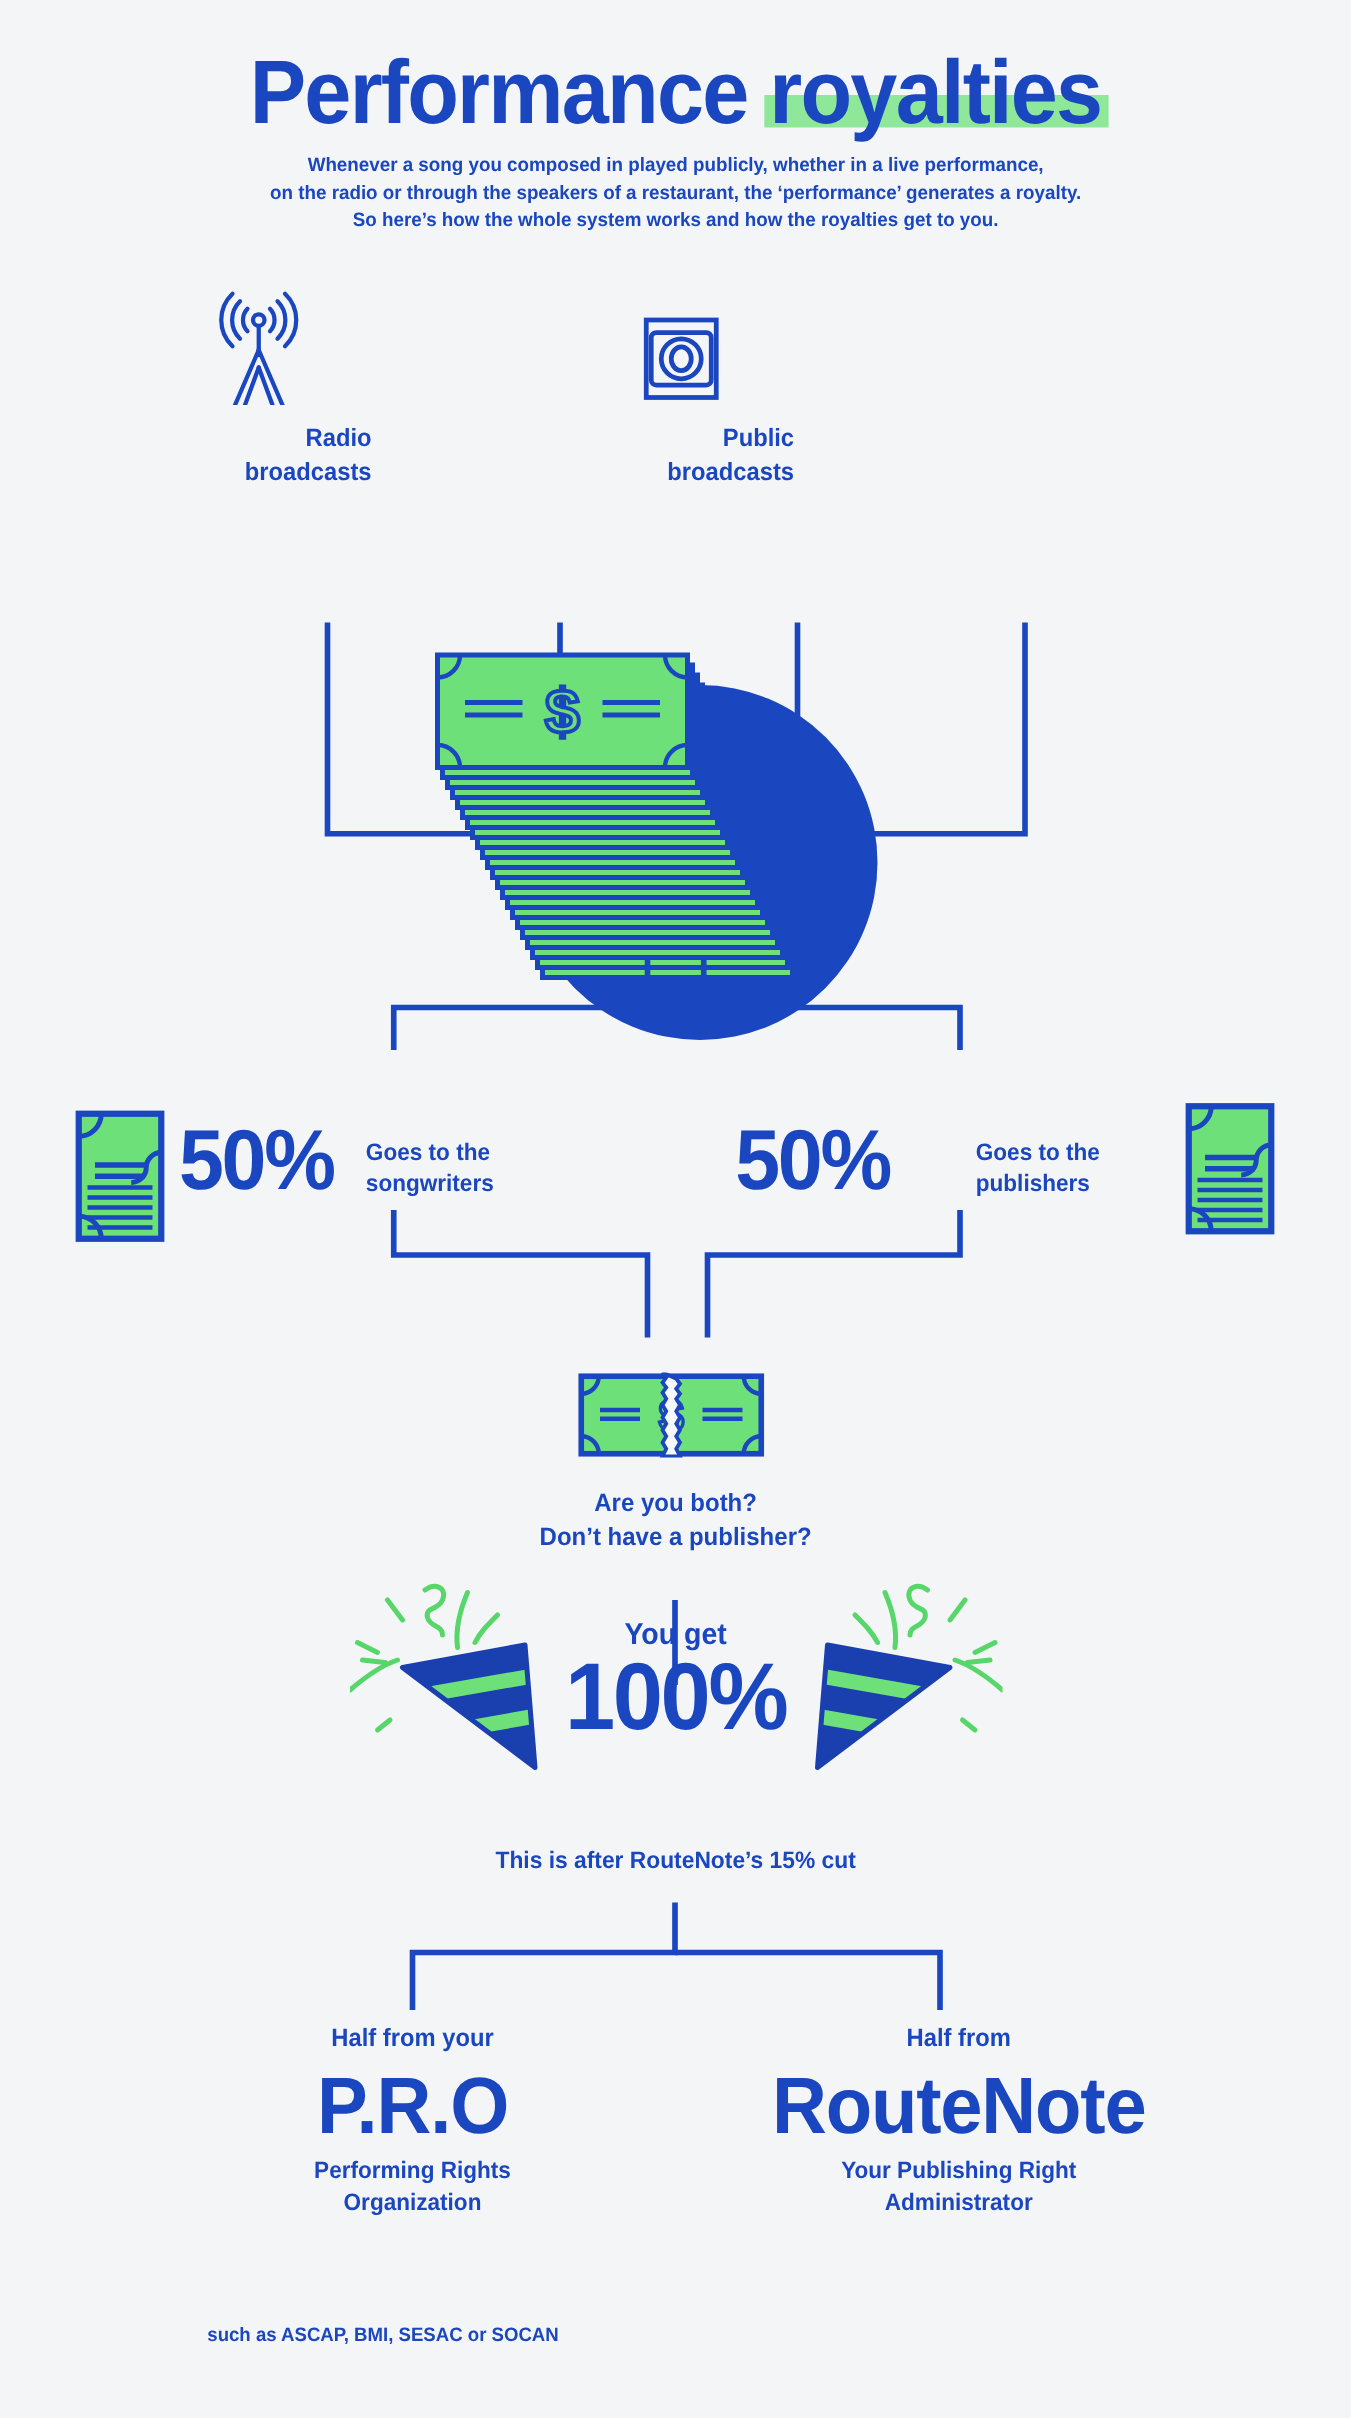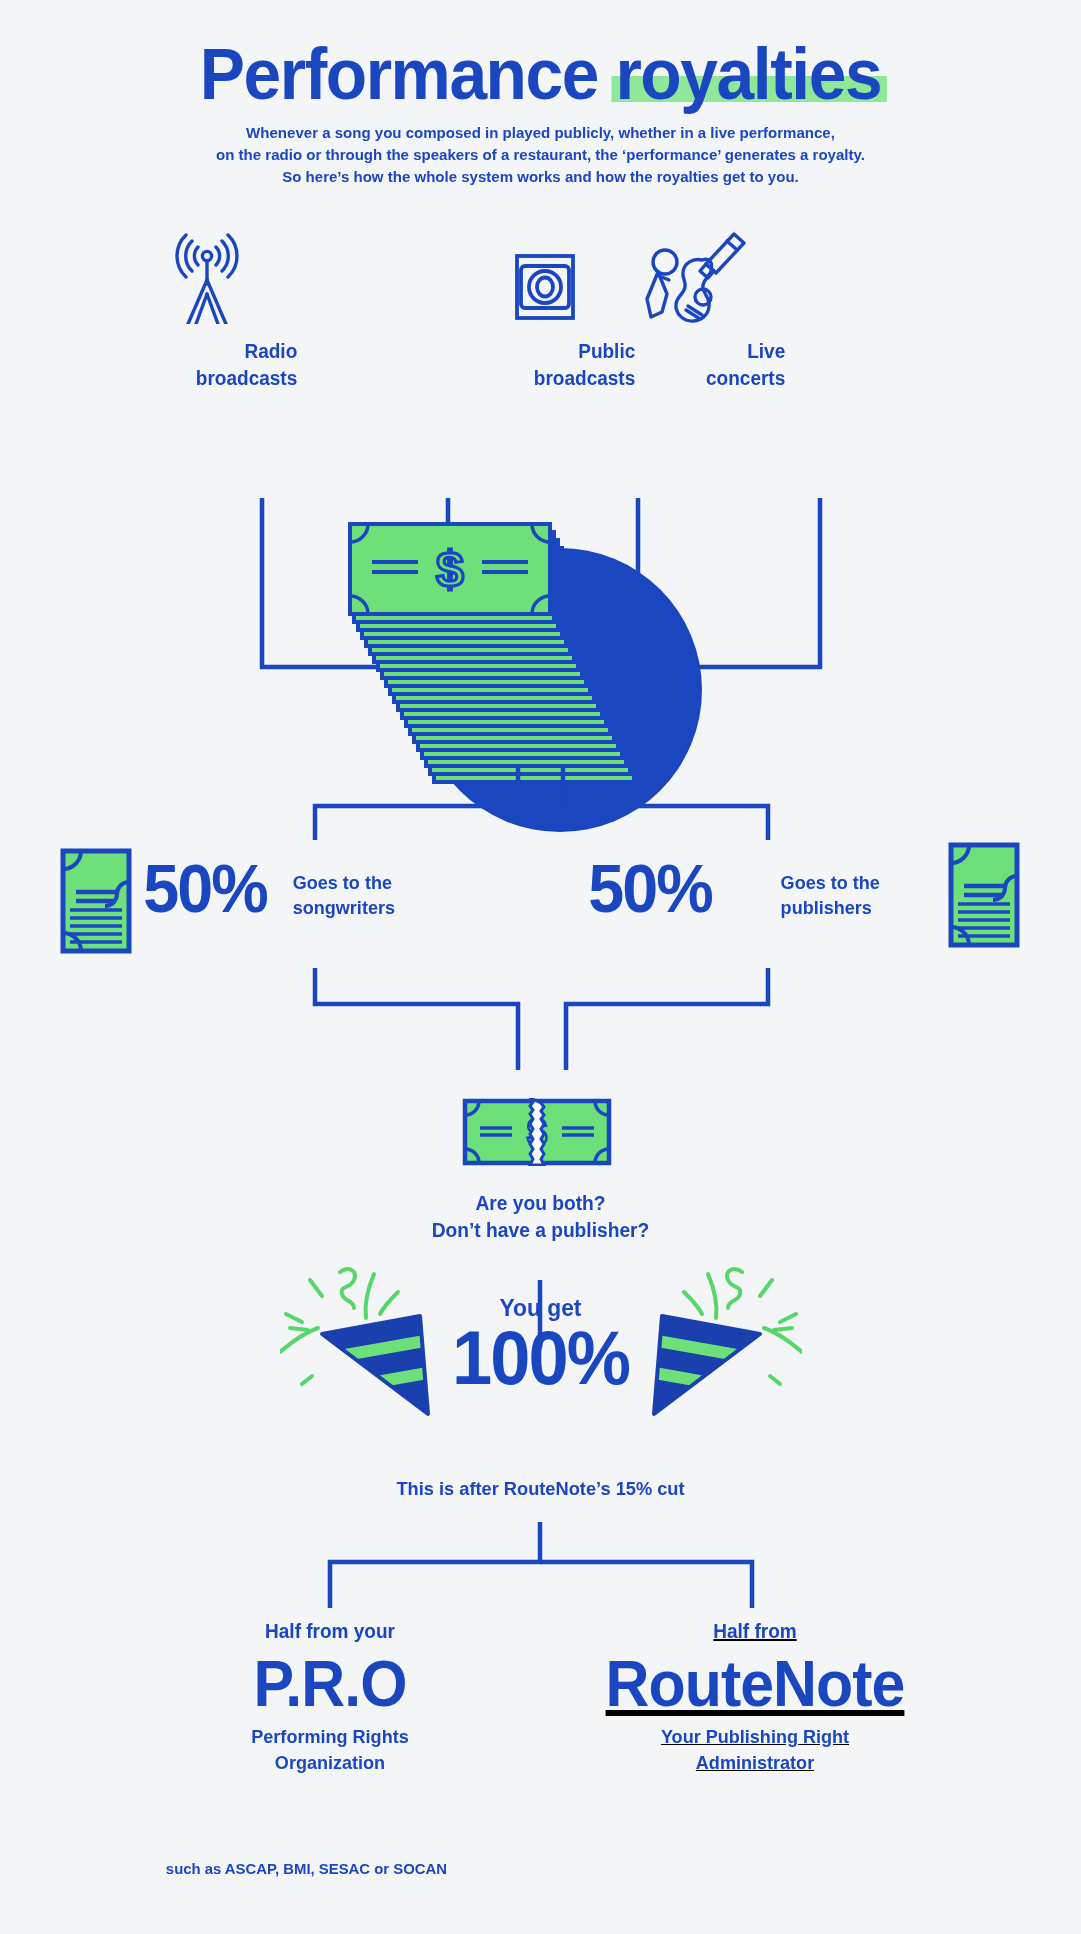--- a/index.html
+++ b/index.html
@@ -65,21 +65,21 @@
   #src2 { left:300px;  top:-48px; }
   #src3 { left:450px;  top:-48px; }
 
   
   .ln { position:absolute; background:#1a46c0; }
 
   
   .blob { position:absolute; left:348px; top:520px; width:400px; height:340px; }
 
   
-  .row50 { position:absolute; left:0; top:838px; width:1081px; height:130px; }
+  .row50 { position:absolute; left:0; top:878px; width:1081px; height:130px; }
   .pct {
     position:absolute;
     color:#1a46c0; font-weight:bold; font-size:68px; line-height:68px;
     letter-spacing:-2px;
     transform:scaleX(0.95);
   }
   .pctlbl {
     position:absolute;
     color:#1a46c0; font-weight:bold; font-size:19px; line-height:25px;
     transform:scaleX(0.95);
@@ -189,45 +189,20 @@
             <ellipse cx="34" cy="37" rx="8" ry="9.5"></ellipse>
           </g>
         </svg>
       </div>
       <div class="lbl">
         <div>Public</div>
         <div>broadcasts</div>
       </div>
     </div>
 
-    <div class="source" id="src3">
-      <div class="ico">
-        <svg width="110" height="100" viewBox="0 0 110 100">
-          <g fill="none" stroke="#1a46c0" stroke-width="3.4" stroke-linejoin="round" stroke-linecap="round">
-
-            <path d="M62 36 c-9 -2 -18 3 -19 12 c-1 6 3 9 2 15 c-1 7 -8 9 -9 17 c-1 10 8 18 18 17 c10 -1 16 -9 15 -18 c-1 -8 -7 -11 -6 -18 c1 -6 6 -8 8 -14 c2 -8 -1 -14 -9 -11"></path>
-            <circle cx="63" cy="73" r="8"></circle>
-            <path d="M48 82 l14 9"></path>
-            <path d="M46 86 l14 9"></path>
-
-            <path d="M66 40 l28 -30 l10 9 l-28 30 z"></path>
-            <path d="M87 17 l10 9"></path>
-            <path d="M66 40 l-6 7 l8 7 l6 -7 z"></path>
-
-            <circle cx="25" cy="38" r="12"></circle>
-            <path d="M18 48 l-11 27 l4 18 l11 -5 l5 -18 l-9 -22"></path>
-            <path d="M17 51 l12 5"></path>
-          </g>
-        </svg>
-      </div>
-      <div class="lbl">
-        <div>Live</div>
-        <div>concerts</div>
-      </div>
-    </div>
   </div>
 
   <svg class="ln" style="left:0;top:0;width:1081px;height:700px;background:none;" viewBox="0 0 1081 700">
     <g stroke="#1a46c0" stroke-width="4.5" fill="none">
       <path d="M262 498 L262 667 L820 667 L820 498"></path>
       <path d="M448 498 L448 553"></path>
       <path d="M638 498 L638 574 L607 600"></path>
     </g>
   </svg>
 
@@ -466,21 +441,21 @@
 
     <div class="bcol" style="left:130px;top:0;width:400px;">
       <div class="small">Half from your</div>
       <div class="huge">P.R.O</div>
       <div class="sub">
         <div>Performing Rights</div>
         <div>Organization</div>
       </div>
     </div>
 
-    <div class="bcol" style="left:540px;top:0;width:430px;text-decoration:underline;">
+    <div class="bcol" style="left:552px;top:0;width:430px;">
       <div class="small">Half from</div>
       <div class="huge">RouteNote</div>
       <div class="sub">
         <div>Your Publishing Right</div>
         <div>Administrator</div>
       </div>
     </div>
   </div>
 
   <div class="suchas">such as ASCAP, BMI, SESAC or SOCAN</div>

